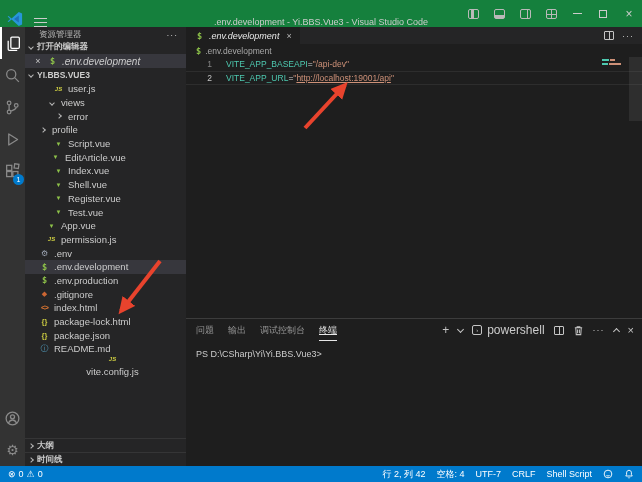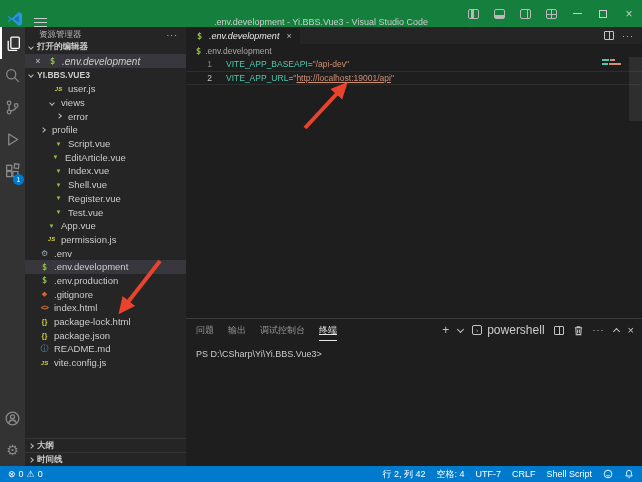--- a/index.html
+++ b/index.html
@@ -337,21 +337,21 @@
             <span class="ic-json">{}</span>
           </span>
           <span>package.json</span>
         </div>
         <div class="tree-row" style="padding-left: 14px;">
           <span class="fi">
             <span class="ic-info">ⓘ</span>
           </span>
           <span>README.md</span>
         </div>
-        <div class="tree-row" style="padding-left: 14px;">
+        <div class="tree-row" style="padding-left: 14px; flex-direction: column;">
           <span class="fi">
             <span class="ic-js">JS</span>
           </span>
           <span>vite.config.js</span>
         </div>
       </div>
     <div class="sb-spacer"></div>
     <div class="sb-section sb-foot">
       <span class="chev chev-right"></span>
       <span>大纲</span>

